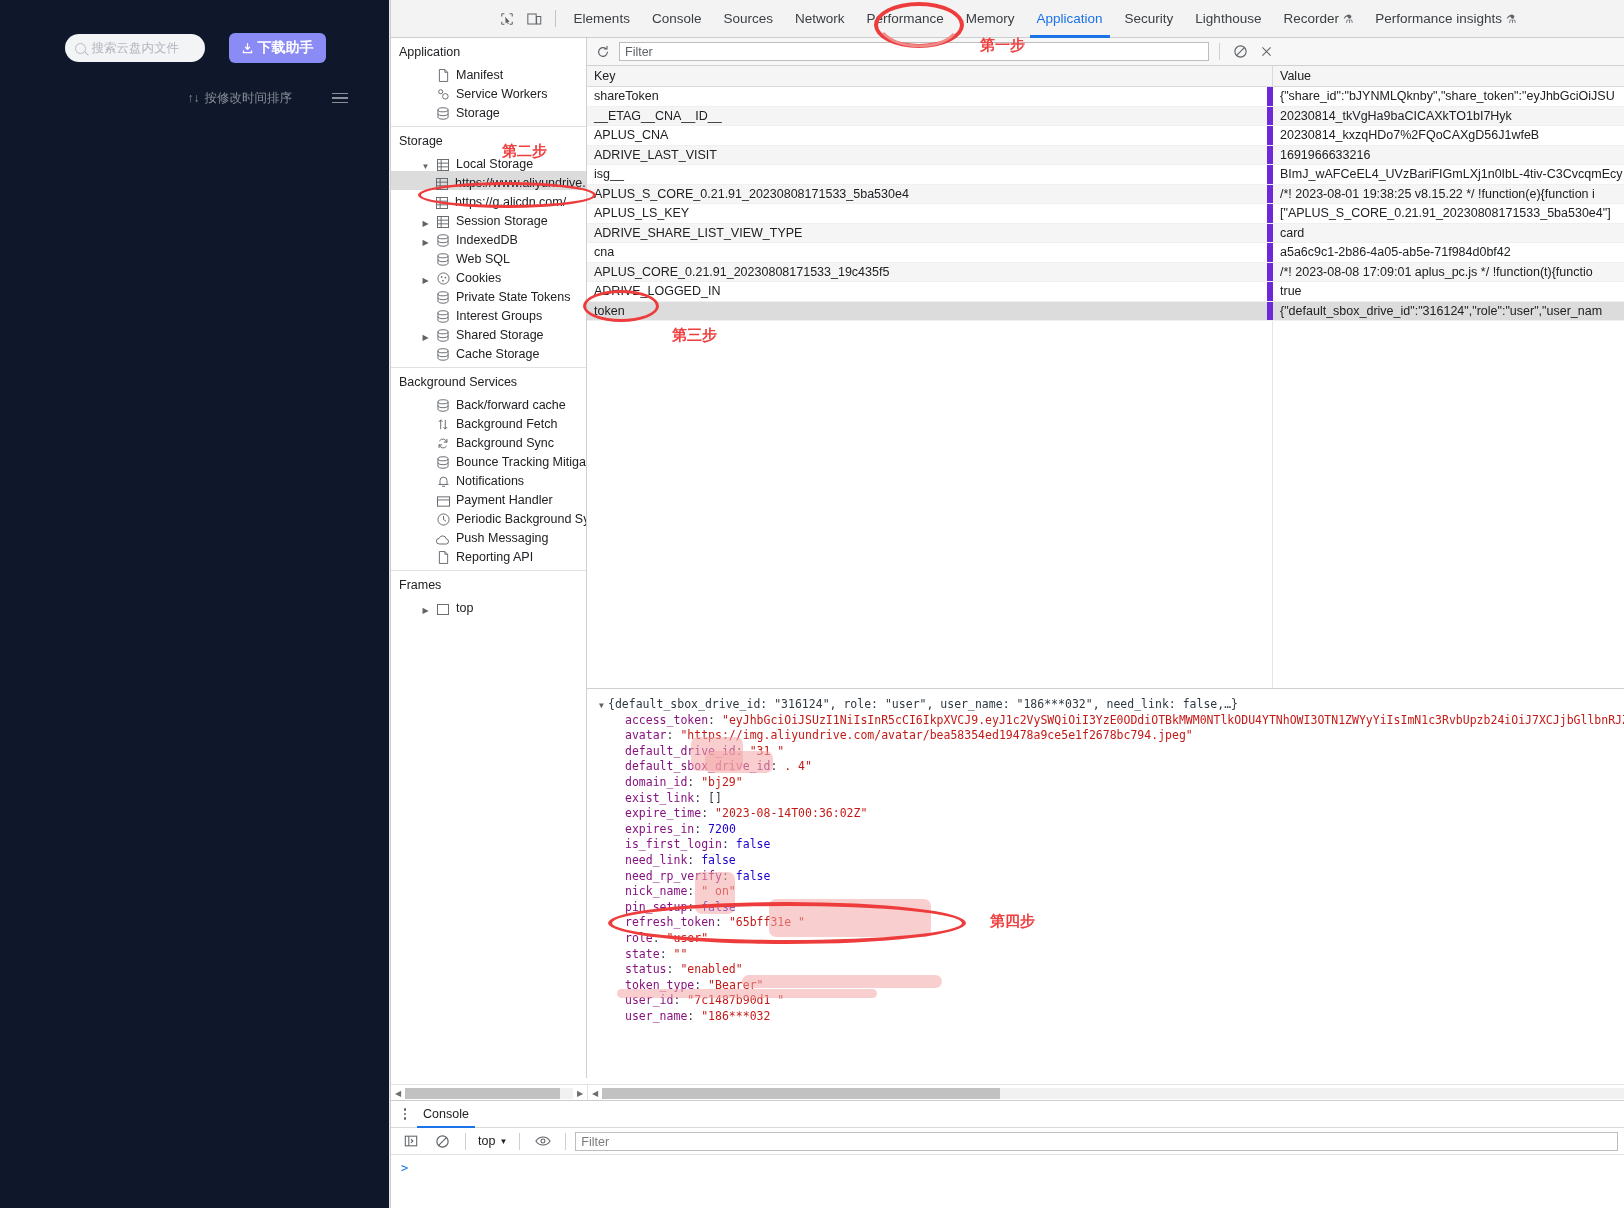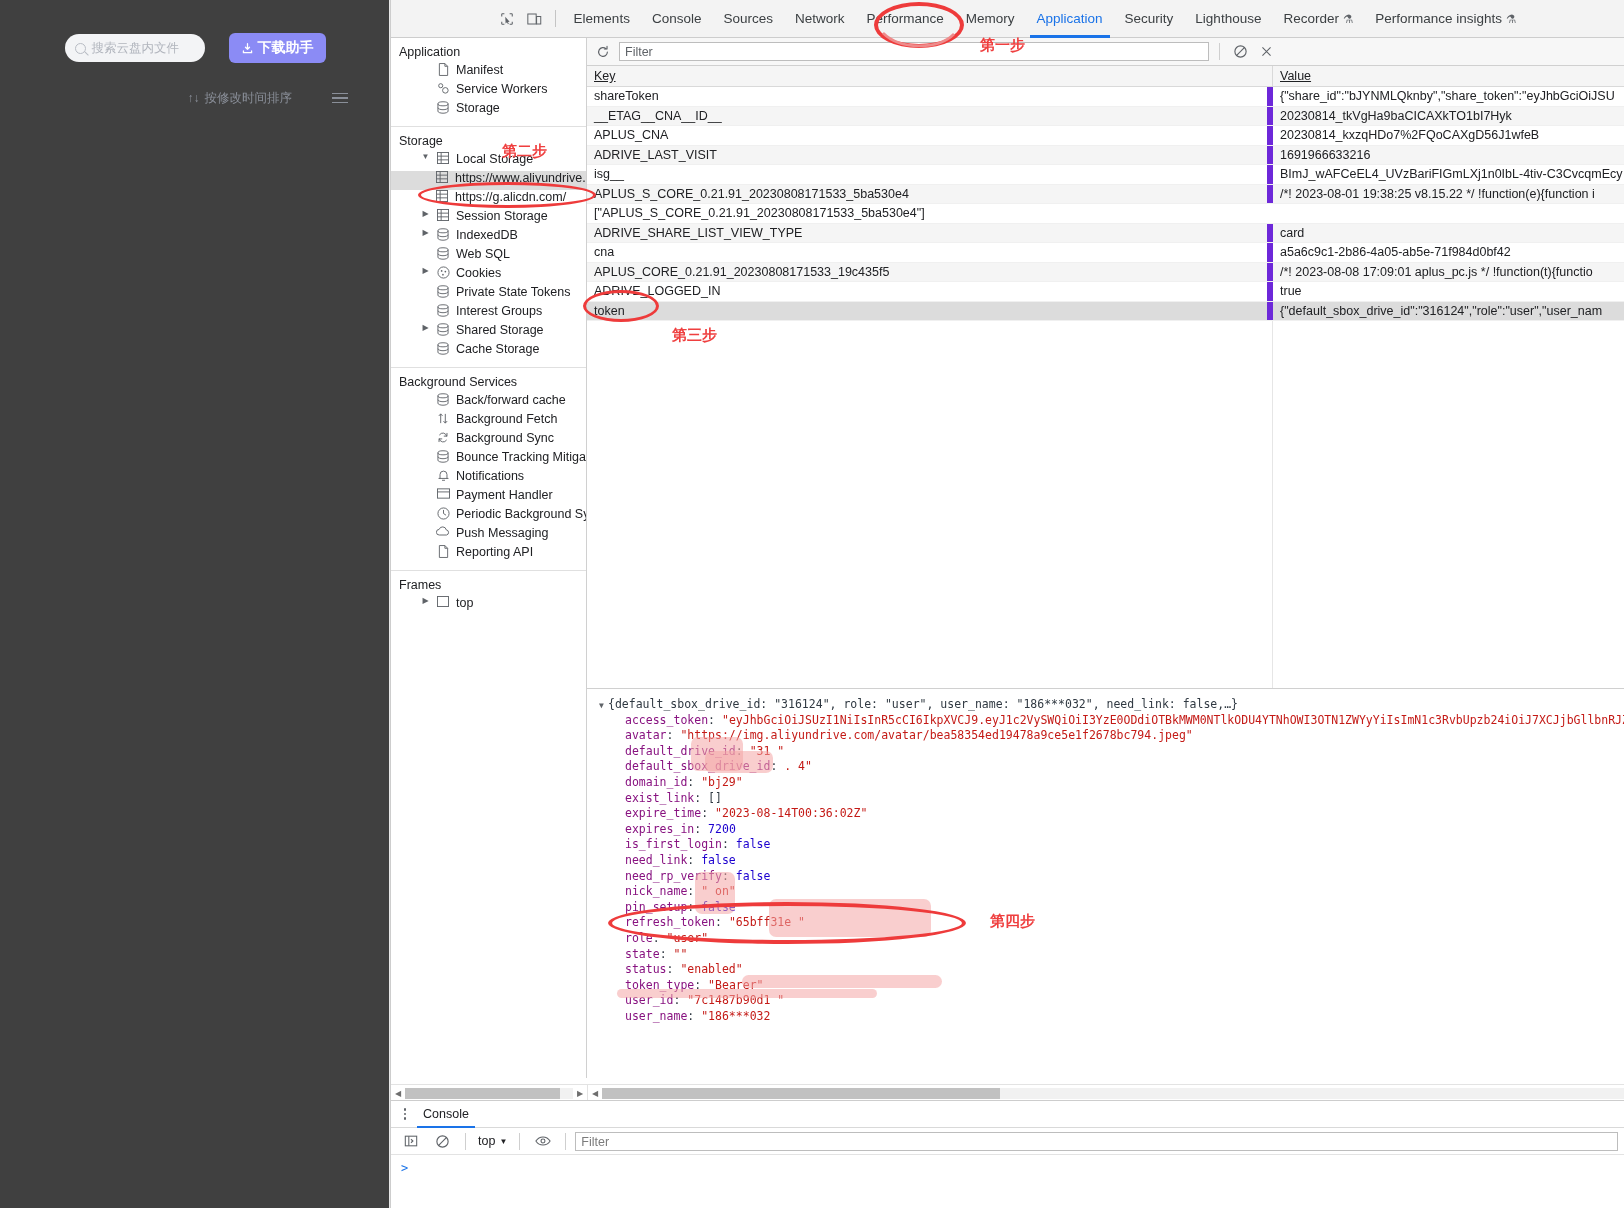--- a/index.html
+++ b/index.html
@@ -8,21 +8,21 @@
     width: 1624px; height: 1208px;
     background: #ffffff;
     font-family: "Liberation Sans", sans-serif;
     overflow: hidden;
   }
   .page { position: relative; width: 1624px; height: 1208px; background:#fff; }
 
   
   .webapp {
     position: absolute; left: 0; top: 0; width: 390px; height: 1208px;
-    background: #404040; border-right: 1px solid #e8e8e8;
+    background: #0f172a; border-right: 1px solid #e8e8e8;
   }
   .wa-topbar {
     position: absolute; left: 0; top: 28px; width: 390px; height: 40px;
     display: flex; align-items: center; justify-content: center; gap: 24px;
   }
   .wa-search {
     width: 140px; height: 28px; background: #f3f4f6; border-radius: 14px;
     display: flex; align-items: center; padding: 0 10px; gap: 6px;
   }
   .wa-search .mag {
@@ -99,37 +99,37 @@
   .dt-sidebar {
     position: absolute; left: 0; top: 38px; width: 196px; bottom: 130px;
     background: #fff; border-right: 1px solid #d0d0d0; overflow: hidden;
     font-size: 12.5px; color: #202124;
   }
   .tree-group-title {
     padding: 7px 0 4px 8px; font-size: 12.5px; color: #202124;
   }
   .tree-div { height:1px; background:#e0e0e0; margin: 6px 0 0 0; }
   .tree-item {
-    display: flex; align-items: flex-start; height: 19px; padding-left: 18px;
+    display: flex; align-items: flex-end; height: 19px; padding-left: 18px;
     cursor: pointer; font-size: 12.5px; color: #202124; gap: 6px; white-space: nowrap;
   }
   .tree-item.ind2 { padding-left: 30px; }
   .tree-item.ind3 { padding-left: 44px; }
   .tree-item.selected { background: #dcdcdc; }
   .tw { width: 9px; flex: 0 0 auto; display:flex; align-items:center; justify-content:center; font-size:8px; color:#5f6368;}
   .ti { width: 14px; flex: 0 0 auto; display:flex; align-items:center; justify-content:center; }
 
   
   .dt-table {
     position: absolute; left: 196px; top: 66px; right: 0; height: 622px;
     overflow: hidden; background: #fff;
   }
   .tbl-head {
     display: flex; height: 21px; background: #f5f5f5;
-    border-bottom: 1px solid #d9d9d9; font-size: 12.5px; color: #202124; text-decoration: underline;
+    border-bottom: 1px solid #d9d9d9; font-size: 12.5px; color: #202124;
   }
   .tbl-head .c1 { width: 686px; padding-left: 7px; line-height: 20px; border-right: 1px solid #d9d9d9; }
   .tbl-head .c2 { flex: 1; padding-left: 7px; line-height: 20px; }
   .tbl-row {
     display: flex; height: 19.5px; font-size: 12.5px; color: #202124;
     border-bottom: 1px solid #f0f0f0;
   }
   .tbl-row .c1 { width: 686px; padding-left: 7px; line-height: 19px; border-right: 6px solid #6d28d9; overflow:hidden; white-space:nowrap; }
   .tbl-row .c2 { flex: 1; padding-left: 7px; line-height: 19px; overflow:hidden; white-space:nowrap; }
   .tbl-row.alt { background: #f5f5f5; }
@@ -605,20 +605,21 @@
         </div>
         <div class="tbl-row">
           <div class="c1">isg__</div>
           <div class="c2">BImJ_wAFCeEL4_UVzBariFIGmLXj1n0IbL-4tiv-C3CvcqmEcy</div>
         </div>
         <div class="tbl-row alt">
           <div class="c1">APLUS_S_CORE_0.21.91_20230808171533_5ba530e4</div>
           <div class="c2">/*! 2023-08-01 19:38:25 v8.15.22 */ !function(e){function i</div>
         </div>
         <div class="tbl-row">
+          <div class="c1">APLUS_LS_KEY</div>
           <div class="c2">["APLUS_S_CORE_0.21.91_20230808171533_5ba530e4"]</div>
         </div>
         <div class="tbl-row alt">
           <div class="c1">ADRIVE_SHARE_LIST_VIEW_TYPE</div>
           <div class="c2">card</div>
         </div>
         <div class="tbl-row">
           <div class="c1">cna</div>
           <div class="c2">a5a6c9c1-2b86-4a05-ab5e-71f984d0bf42</div>
         </div>

